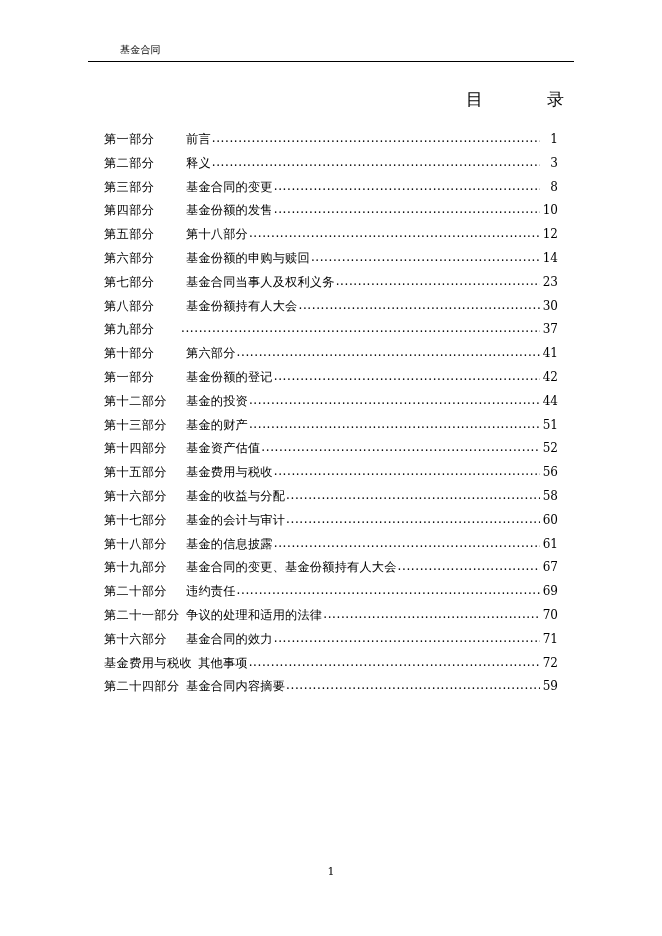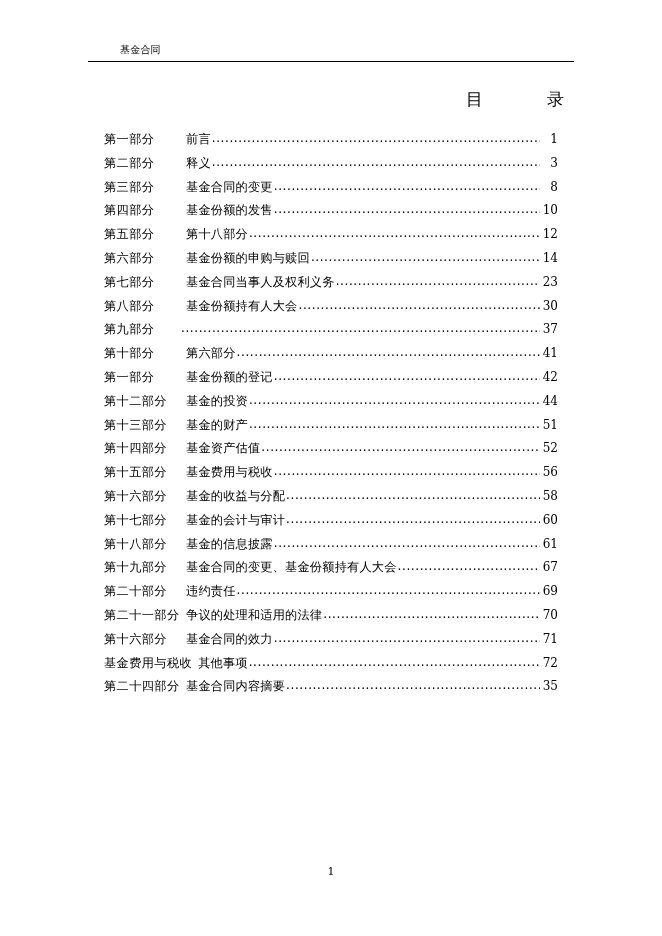--- a/index.html
+++ b/index.html
@@ -247,19 +247,19 @@
       <li class="toc-entry">
         <span class="toc-part">基金费用与税收</span>
         <span class="toc-title">其他事项</span>
         <span class="toc-dots">................................................................................................................................................................</span>
         <span class="toc-page">72</span>
       </li>
       <li class="toc-entry">
         <span class="toc-part">第二十四部分</span>
         <span class="toc-title">基金合同内容摘要</span>
         <span class="toc-dots">................................................................................................................................................................</span>
-        <span class="toc-page">35</span>
+        <span class="toc-page">59</span>
       </li>
     </ul>
 
   <div class="footer">1</div>
 
 </div>
 
 </body></html>

